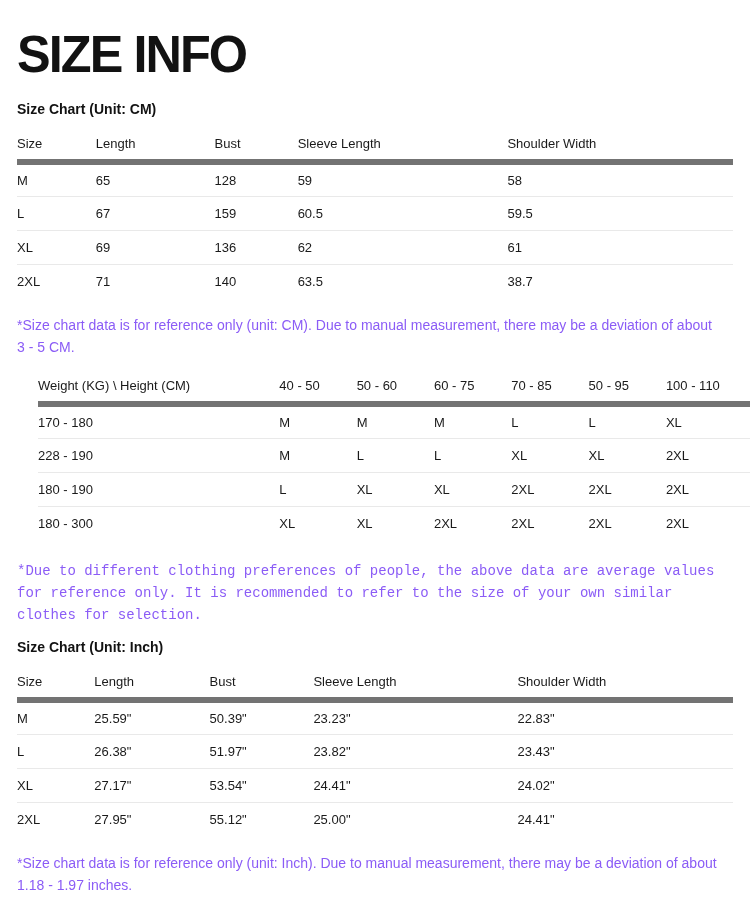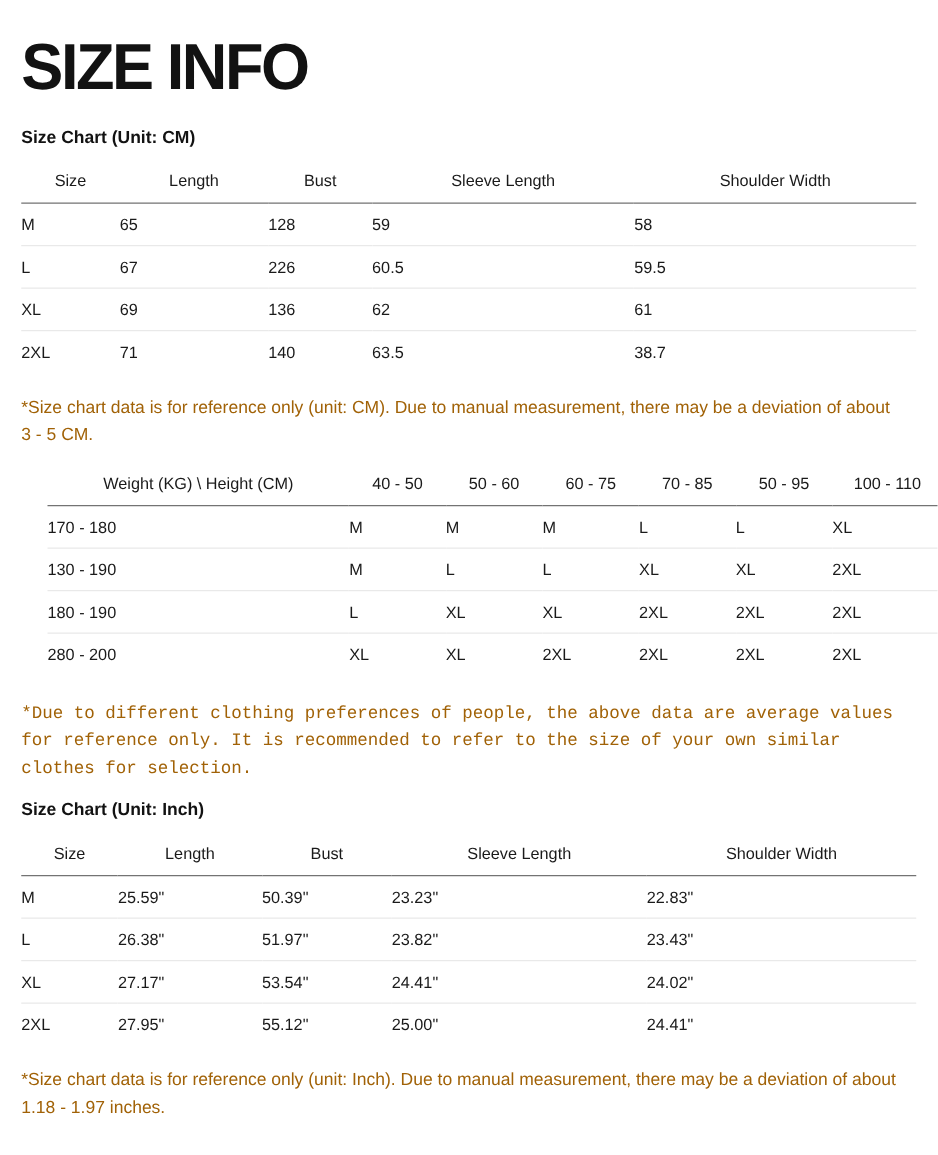--- a/index.html
+++ b/index.html
@@ -45,30 +45,30 @@
   table.size-table td {
     text-align: left;
     font-weight: normal;
     height: 34px;
     padding: 0;
     vertical-align: middle;
     color: #1a1a1a;
     white-space: nowrap;
     overflow: hidden;
   }
-  table.size-table thead th { border-bottom: 1px solid #737373; text-align: center; }
+  table.size-table thead th { border-bottom: 6px solid #737373; }
   table.size-table tbody tr:not(:first-child) td { border-top: 1px solid #e9e9e9; }
 
   table.fit-table { margin-top: 12px; margin-left: 21px; }
 
   p.note {
     font-size: 14px;
     line-height: 22px;
     margin: 16px 16px 0 0;
-    color: #a16207;
+    color: #8b5cf6;
   }
   p.note.fit-note { margin-top: 20px; font-family: Liberation Mono, monospace; }
   h2.inch-heading { margin-top: 12px; }
 </style>
 </head>
 <body>
 
 <main>
 
   <h1 class="page-title">SIZE INFO</h1>
@@ -96,21 +96,21 @@
           <tr>
             <td>M</td>
             <td>65</td>
             <td>128</td>
             <td>59</td>
             <td>58</td>
           </tr>
           <tr>
             <td>L</td>
             <td>67</td>
-            <td>226</td>
+            <td>159</td>
             <td>60.5</td>
             <td>59.5</td>
           </tr>
           <tr>
             <td>XL</td>
             <td>69</td>
             <td>136</td>
             <td>62</td>
             <td>61</td>
           </tr>
@@ -152,39 +152,39 @@
           <tr>
             <td>170 - 180</td>
             <td>M</td>
             <td>M</td>
             <td>M</td>
             <td>L</td>
             <td>L</td>
             <td>XL</td>
           </tr>
           <tr>
-            <td>130 - 190</td>
+            <td>228 - 190</td>
             <td>M</td>
             <td>L</td>
             <td>L</td>
             <td>XL</td>
             <td>XL</td>
             <td>2XL</td>
           </tr>
           <tr>
             <td>180 - 190</td>
             <td>L</td>
             <td>XL</td>
             <td>XL</td>
             <td>2XL</td>
             <td>2XL</td>
             <td>2XL</td>
           </tr>
           <tr>
-            <td>280 - 200</td>
+            <td>180 - 300</td>
             <td>XL</td>
             <td>XL</td>
             <td>2XL</td>
             <td>2XL</td>
             <td>2XL</td>
             <td>2XL</td>
           </tr>
         </tbody>
     </table>
     <p class="note fit-note">*Due to different clothing preferences of people, the above data are average values for reference only. It is recommended to refer to the size of your own similar clothes for selection.</p>

